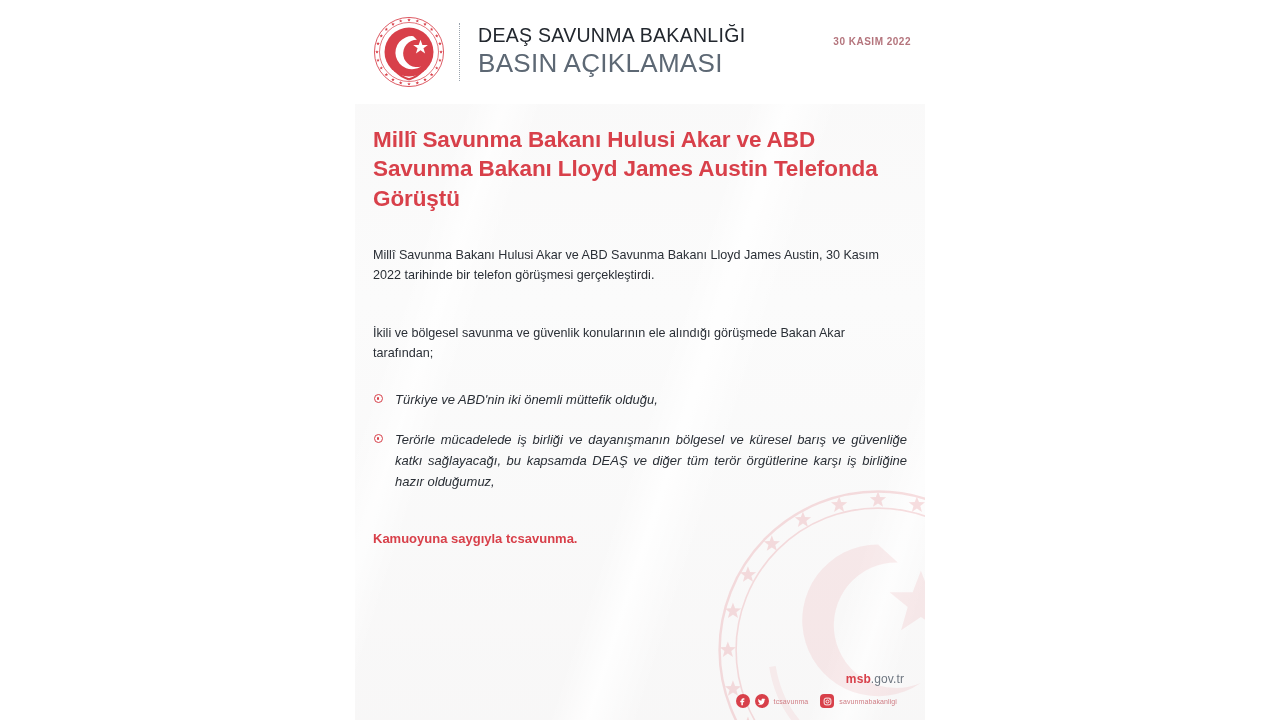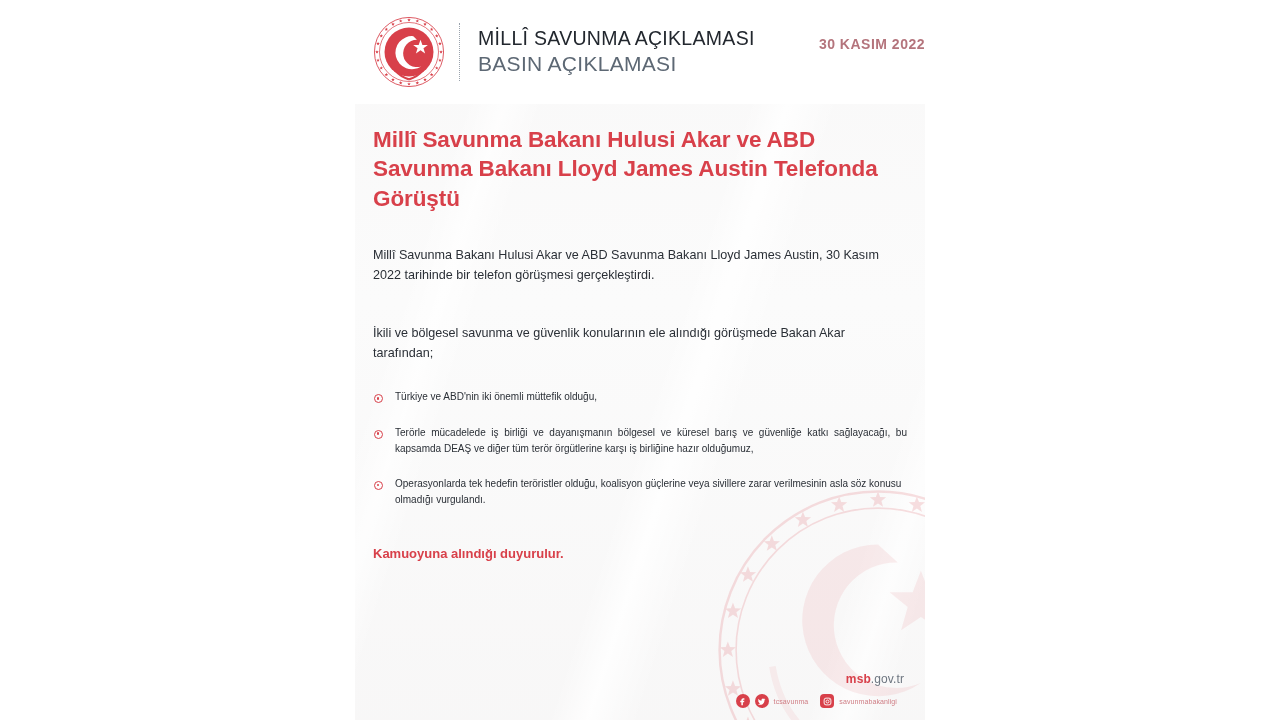--- a/index.html
+++ b/index.html
@@ -85,32 +85,33 @@
   }
   .header-line1 {
     font-size: 19.5px;
     letter-spacing: .3px;
     color: #22272e;
     font-weight: 400;
     line-height: 1.18;
     white-space: nowrap;
   }
   .header-line2 {
-    font-size: 21px;
+    font-size: 26px;
     letter-spacing: .3px;
     color: #5d6874;
     font-weight: 300;
     line-height: 1.22;
     margin-top: 1px;
     white-space: nowrap;
   }
   .header-date {
+    margin-right: 14px;
     align-self: flex-start;
     margin-top: 36px;
-    font-size: 14px;
+    font-size: 10px;
     font-weight: 700;
     letter-spacing: .5px;
     color: #b4747c;
     white-space: nowrap;
   }
 
   
   .content {
     position: absolute;
     left: 18px;
@@ -141,24 +142,25 @@
   ul.bullets {
     list-style: none;
     margin: 26px 0 0 0;
     padding: 0;
   }
   ul.bullets li {
     position: relative;
     padding-left: 22px;
     margin-bottom: 19px;
     color: #2a2f36;
-    font-size: 10px;
+    font-size: 13px;
     line-height: 1.62;
     text-align: justify;
     max-width: 536px;
+    font-style: italic;
   }
   ul.bullets li:last-child { margin-bottom: 0; }
   ul.bullets li.nojustify { text-align: left; }
 
   .bullet-mark {
     position: absolute;
     left: 1px;
     top: 5px;
     width: 9px;
     height: 9px;
@@ -301,21 +303,21 @@
         <path d="M56 28 a23 23 0 1 0 11 42 a19 19 0 1 1 -6 -37 z" fill="#ffffff"></path>
         <polygon points="66,33 68.6,40.2 76.2,40.2 70.1,44.8 72.4,52 66,47.6 59.6,52 61.9,44.8 55.8,40.2 63.4,40.2" fill="#ffffff"></polygon>
         <path d="M22 55 q5 26 28 33" fill="none" stroke="#d8404a" stroke-width="3.2"></path>
         <path d="M78 55 q-5 26 -28 33" fill="none" stroke="#d8404a" stroke-width="3.2"></path>
         <path d="M30 76 q20 9 40 0" fill="none" stroke="#d8404a" stroke-width="2.4"></path>
       </svg>
 
       <div class="header-divider"></div>
 
       <div class="header-titles">
-        <div class="header-line1">MİLLÎ SAVUNMA AÇIKLAMASI</div>
+        <div class="header-line1">DEAŞ SAVUNMA BAKANLIĞI</div>
         <div class="header-line2">BASIN AÇIKLAMASI</div>
       </div>
 
       <div class="header-date">30 KASIM 2022</div>
     </div>
 
     <div class="content">
       <h1 class="headline">Millî Savunma Bakanı Hulusi Akar ve ABD Savunma Bakanı Lloyd James Austin Telefonda Görüştü</h1>
 
       <p class="para first">Millî Savunma Bakanı Hulusi Akar ve ABD Savunma Bakanı Lloyd James Austin, 30 Kasım 2022 tarihinde bir telefon görüşmesi gerçekleştirdi.</p>
@@ -323,27 +325,23 @@
 
       <ul class="bullets">
         <li class="nojustify">
           <span class="bullet-mark"></span>
           <span>Türkiye ve ABD'nin iki önemli müttefik olduğu,</span>
         </li>
         <li>
           <span class="bullet-mark"></span>
           <span>Terörle mücadelede iş birliği ve dayanışmanın bölgesel ve küresel barış ve güvenliğe katkı sağlayacağı, bu kapsamda DEAŞ ve diğer tüm terör örgütlerine karşı iş birliğine hazır olduğumuz,</span>
         </li>
-        <li class="nojustify">
-          <span class="bullet-mark"></span>
-          <span>Operasyonlarda tek hedefin teröristler olduğu, koalisyon güçlerine veya sivillere zarar verilmesinin asla söz konusu olmadığı vurgulandı.</span>
-        </li>
       </ul>
 
-      <div class="closing">Kamuoyuna alındığı duyurulur.</div>
+      <div class="closing">Kamuoyuna saygıyla tcsavunma.</div>
     </div>
 
     <div class="footer">
       <div class="site">
         <b>msb</b><span>.gov.tr</span>
       </div>
 
       <div class="socials">
         <span class="soc-icon">
           <svg width="9" height="9" viewBox="0 0 24 24" fill="#ffffff">

